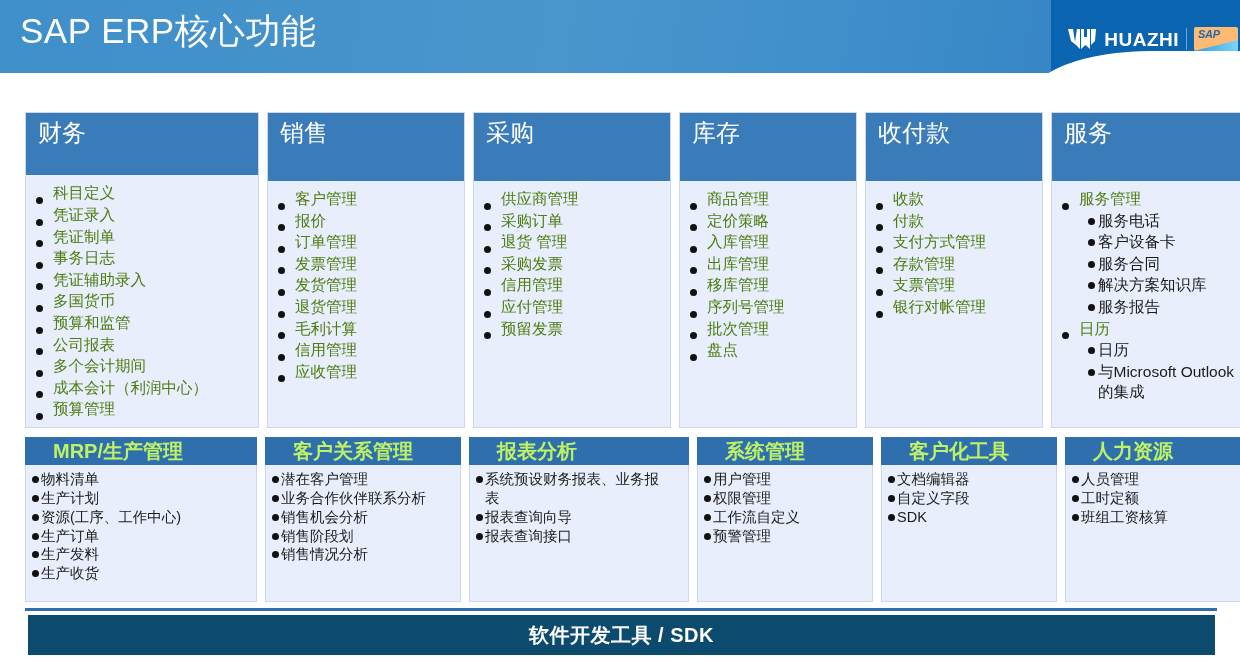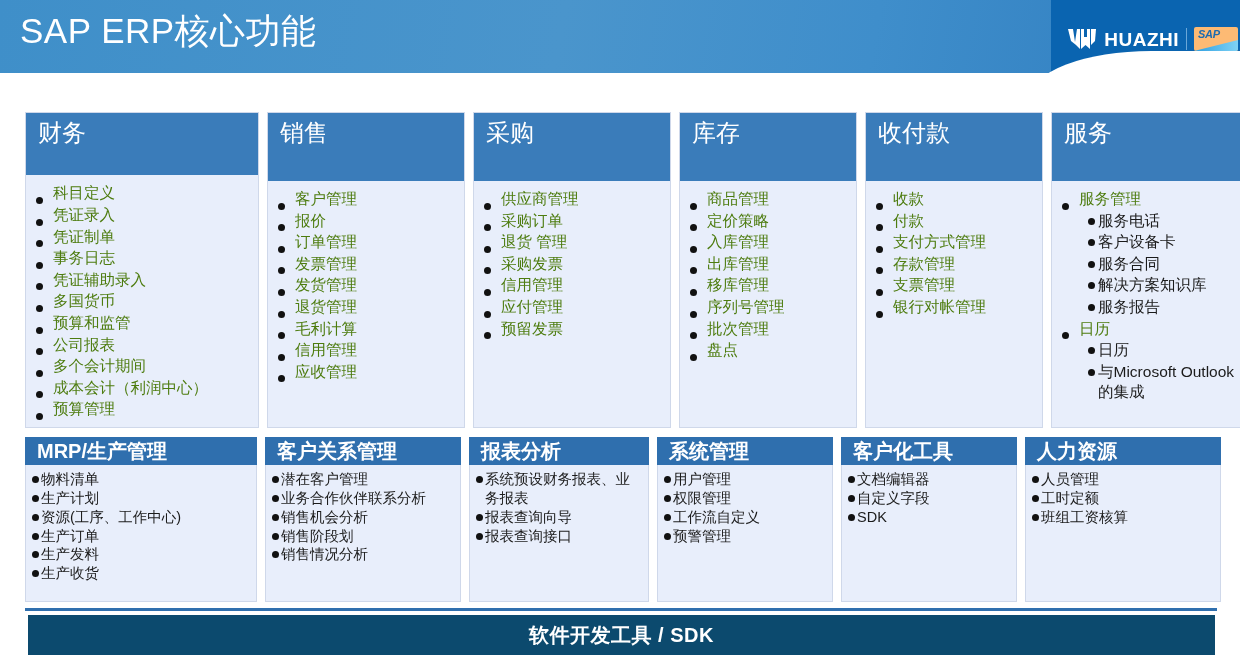--- a/index.html
+++ b/index.html
@@ -103,28 +103,28 @@
   .subitem .txt{max-width:150px;}
 
   
   .row2{
     position:absolute;left:25px;top:364px;width:1192px;height:165px;
     display:flex;gap:8px;
   }
   .col2{flex:0 0 auto;display:flex;flex-direction:column;}
   .col2.w1{width:232px;}
   .col2.w2{width:196px;}
-  .col2.w3{width:180px;}
+  .col2.w3{width:220px;}
   .col2.w4{width:176px;}
   .col2.w5{width:176px;}
   .col2.w6{width:196px;}
 
   .col2-head{
-    height:28px;background:#2f6fae;color:#ffffff;
-    display:flex;align-items:center;padding-left:12px;box-sizing:border-box;
+    height:28px;background:#2f6fae;color:#bef264;
+    display:flex;align-items:center;padding-left:28px;box-sizing:border-box;
   }
   .col2-head span{font-size:20px;font-weight:bold;line-height:1;white-space:nowrap;}
 
   .col2-body{
     flex:1 1 auto;background:#e8eefb;border:1px solid #cfd8ea;border-top:none;
     padding:5px 16px 4px 6px;
   }
   .item2{
     display:flex;align-items:flex-start;gap:2px;
     font-size:14.5px;color:#1b1b1b;line-height:1.3;margin-bottom:0px;

